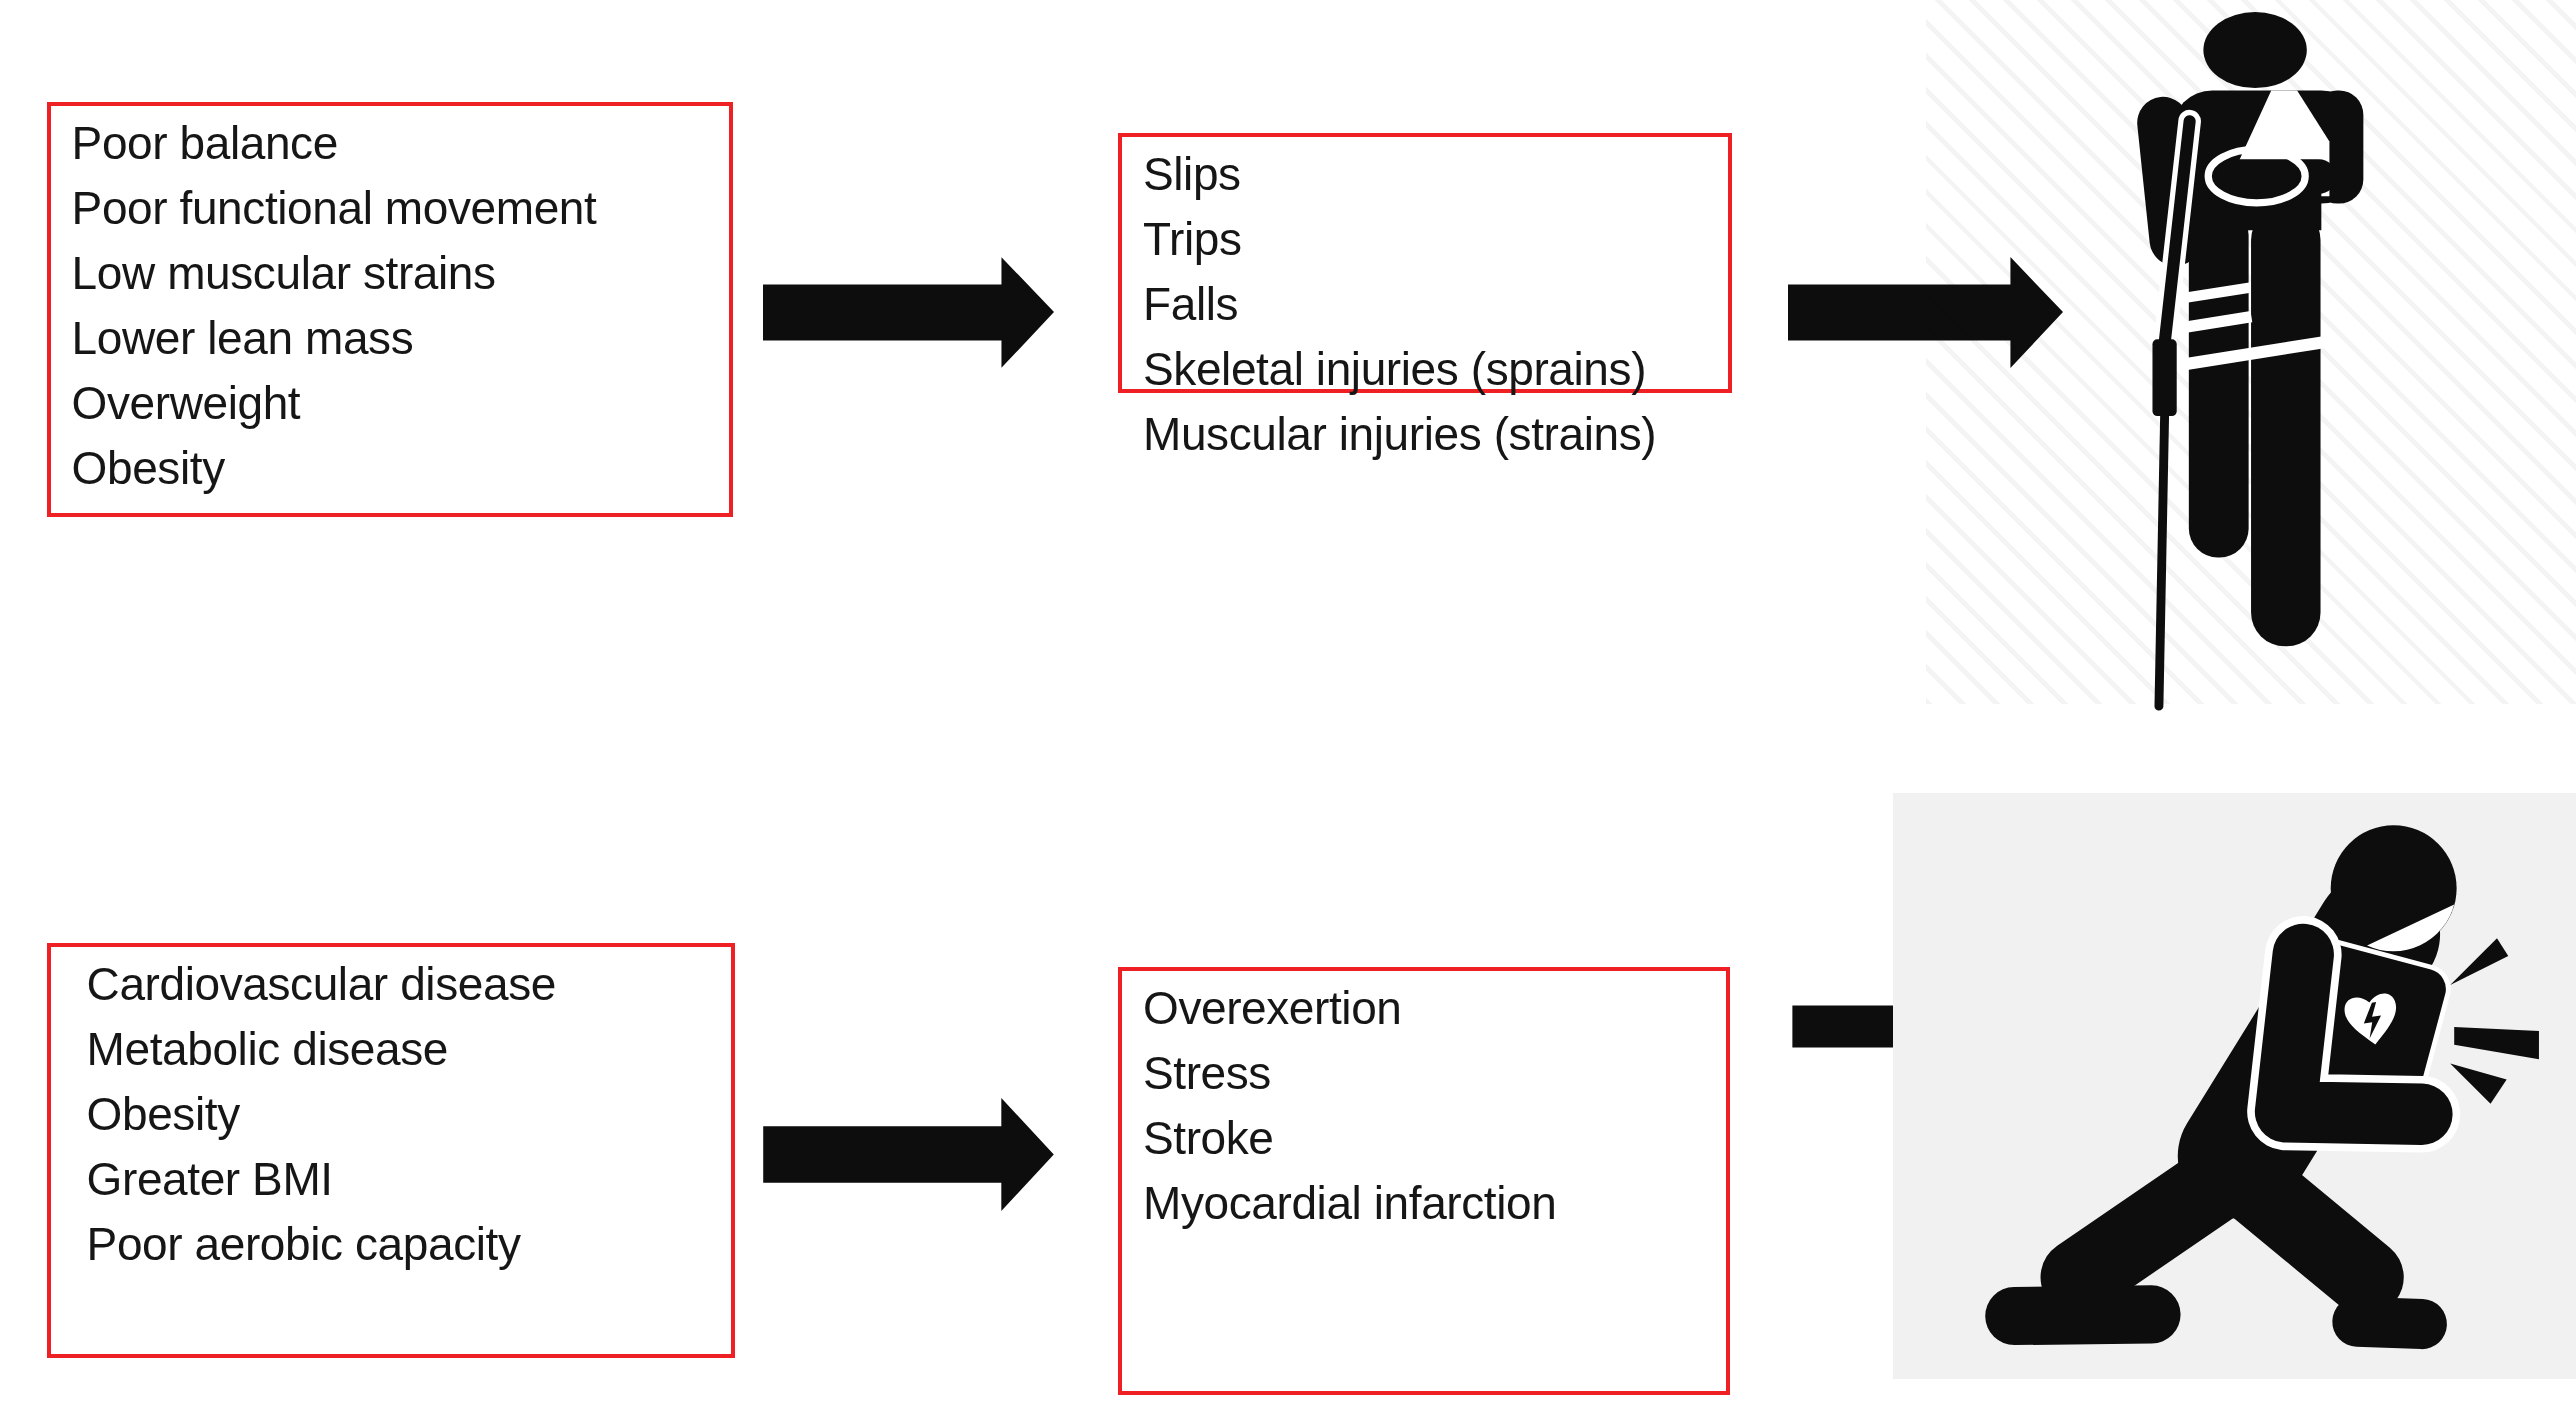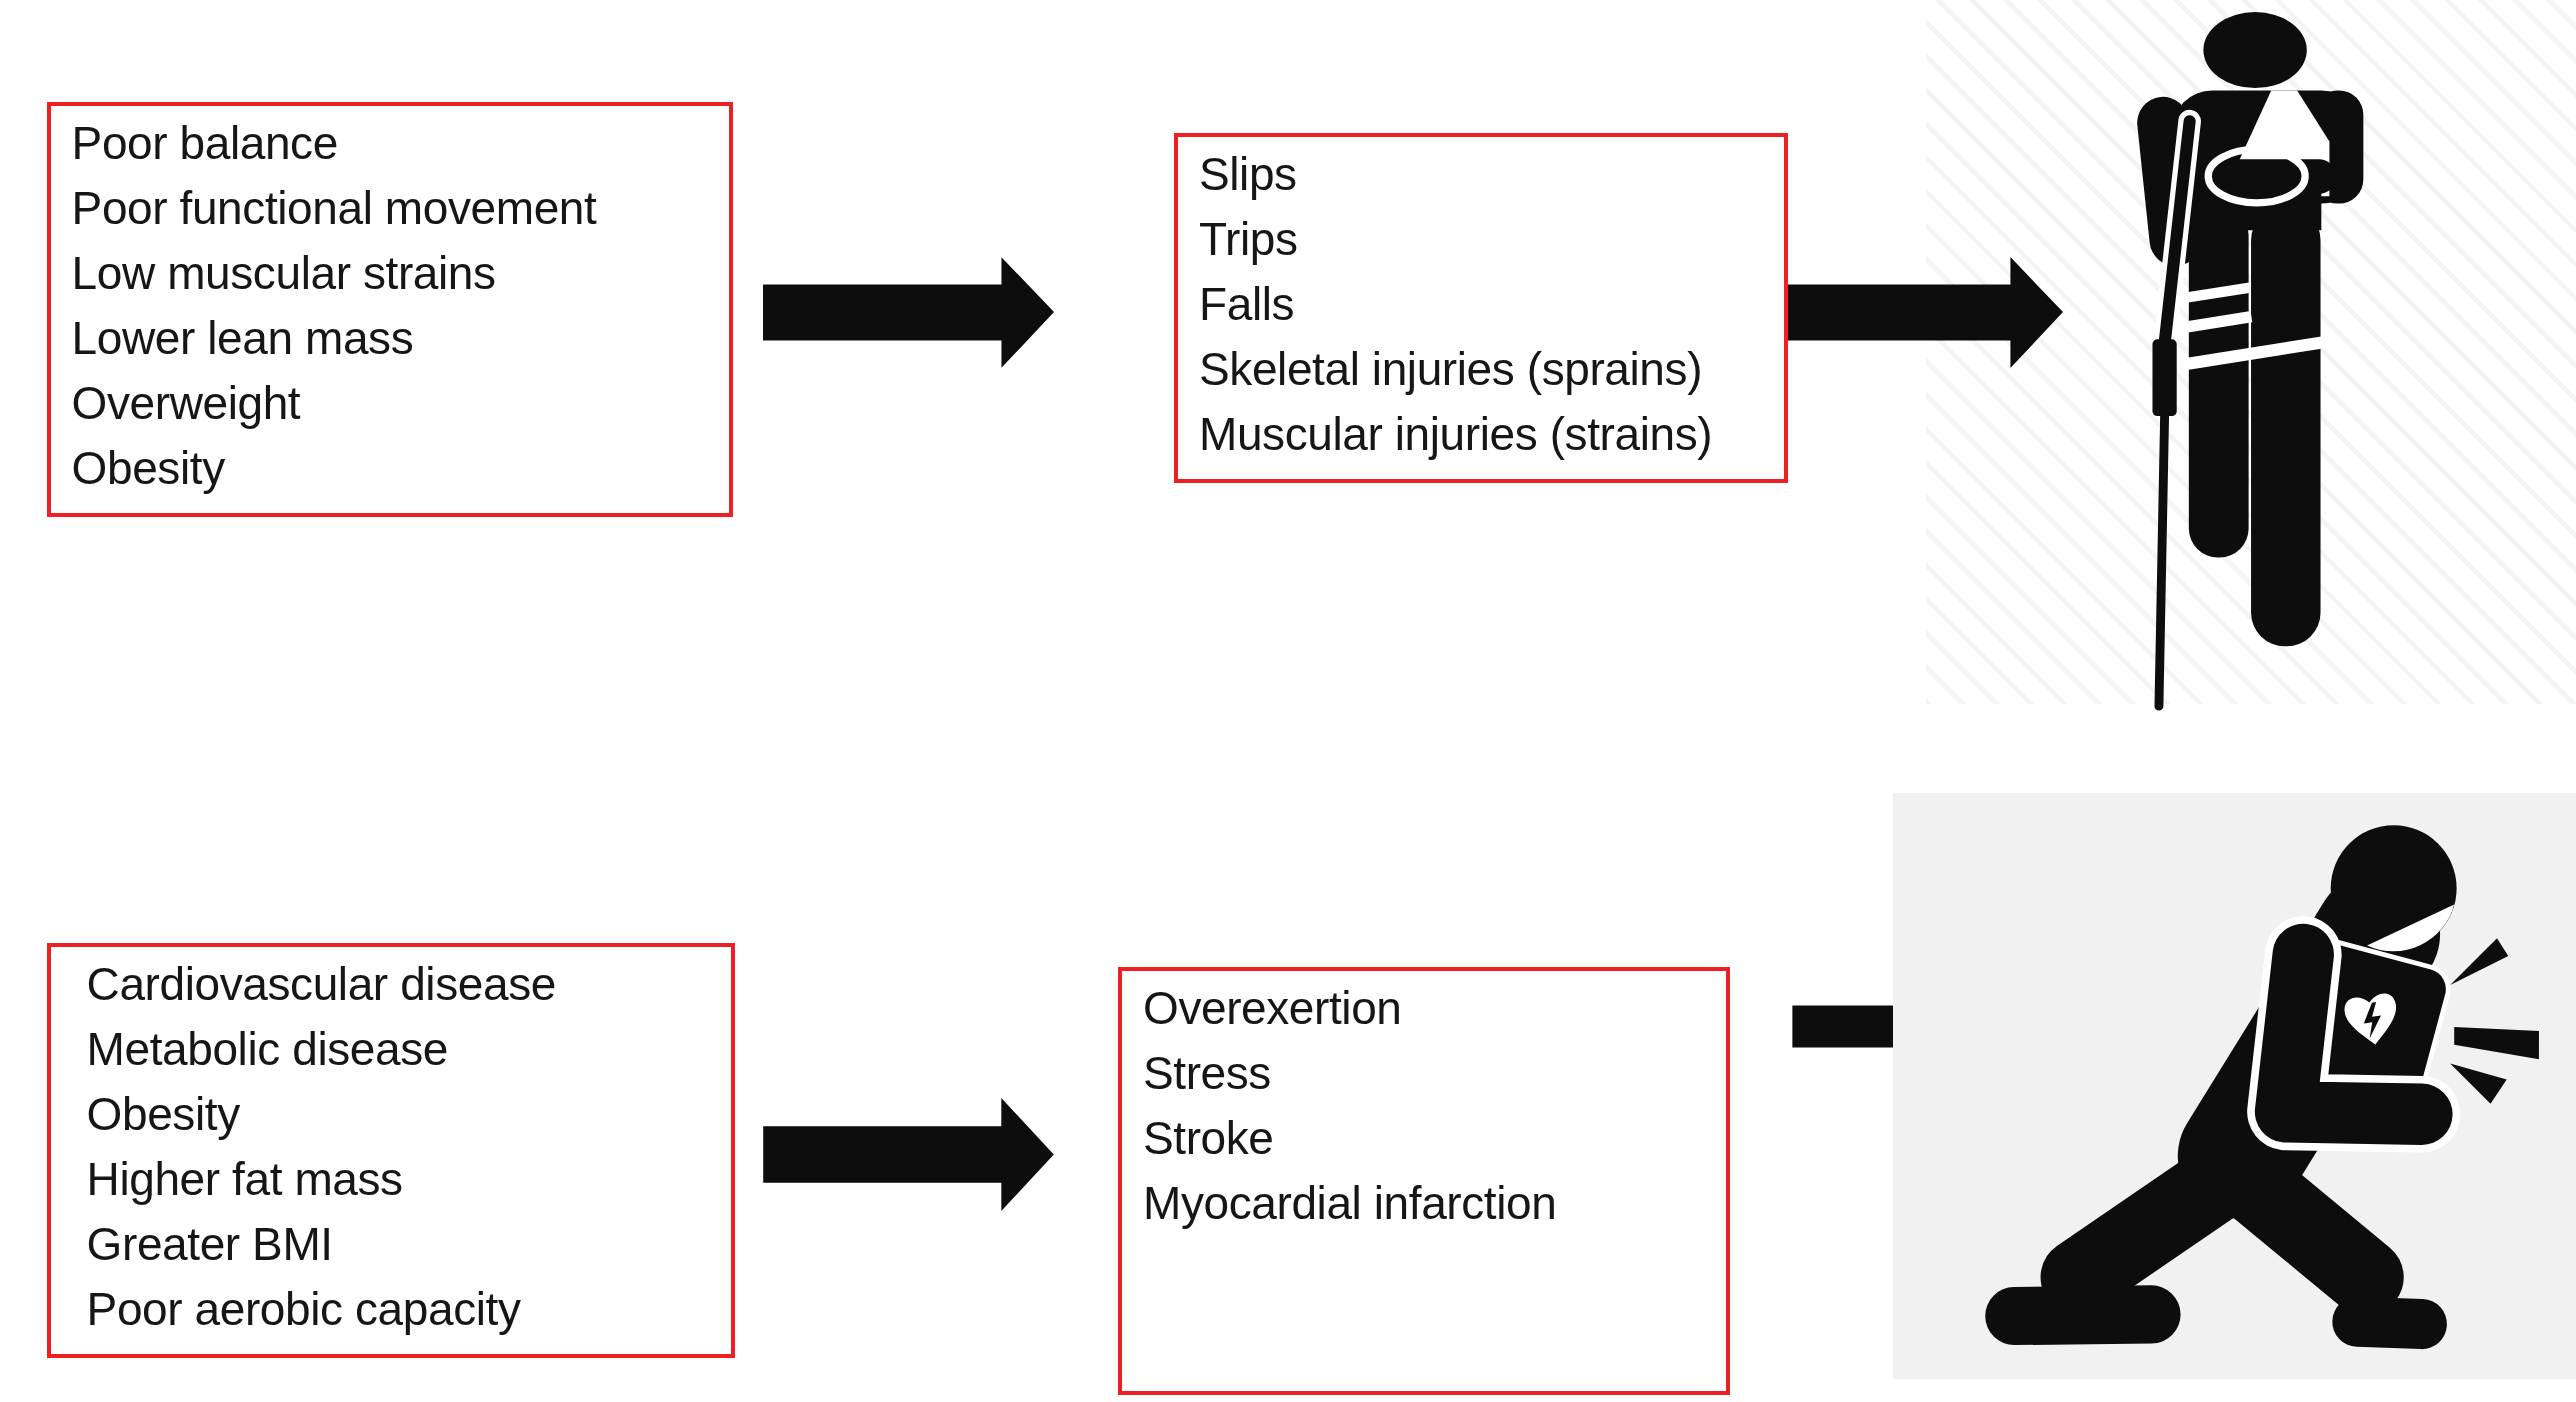--- a/index.html
+++ b/index.html
@@ -29,21 +29,21 @@
     <div class="line">Overweight</div>
     <div class="line">Obesity</div>
   </div>
 
   <div class="arrow" style="left:735px;top:257px;">
     <svg width="291" height="111" viewBox="0 0 360 137">
       <polygon points="0,34 295,34 295,0 360,68 295,137 295,103 0,103"></polygon>
     </svg>
   </div>
 
-  <div class="rbox" style="left:1146px;top:133px;width:614px;height:350px;">
+  <div class="rbox" style="left:1090px;top:133px;width:614px;height:260px;">
     <div class="line">Slips</div>
     <div class="line">Trips</div>
     <div class="line">Falls</div>
     <div class="line">Skeletal injuries (sprains)</div>
     <div class="line">Muscular injuries (strains)</div>
   </div>
 
   <div class="arrow" style="left:1760px;top:257px;">
     <svg width="275" height="111" viewBox="0 0 340 137">
       <polygon points="0,34 275,34 275,0 340,68 275,137 275,103 0,103"></polygon>
@@ -85,21 +85,20 @@
       </g>
 
       <ellipse cx="198" cy="62" rx="64" ry="47"></ellipse>
     </g>
   </svg>
 
   <div class="rbox" style="left:18.6px;top:943px;width:688px;height:415px;padding-left:36px;">
     <div class="line">Cardiovascular disease</div>
     <div class="line">Metabolic disease</div>
     <div class="line">Obesity</div>
-    <div class="line">Higher fat mass</div>
     <div class="line">Greater BMI</div>
     <div class="line">Poor aerobic capacity</div>
   </div>
 
   <div class="arrow" style="left:735px;top:1098px;">
     <svg width="291" height="113" viewBox="0 0 360 140">
       <polygon points="0,35 295,35 295,0 360,70 295,140 295,105 0,105"></polygon>
     </svg>
   </div>
 

